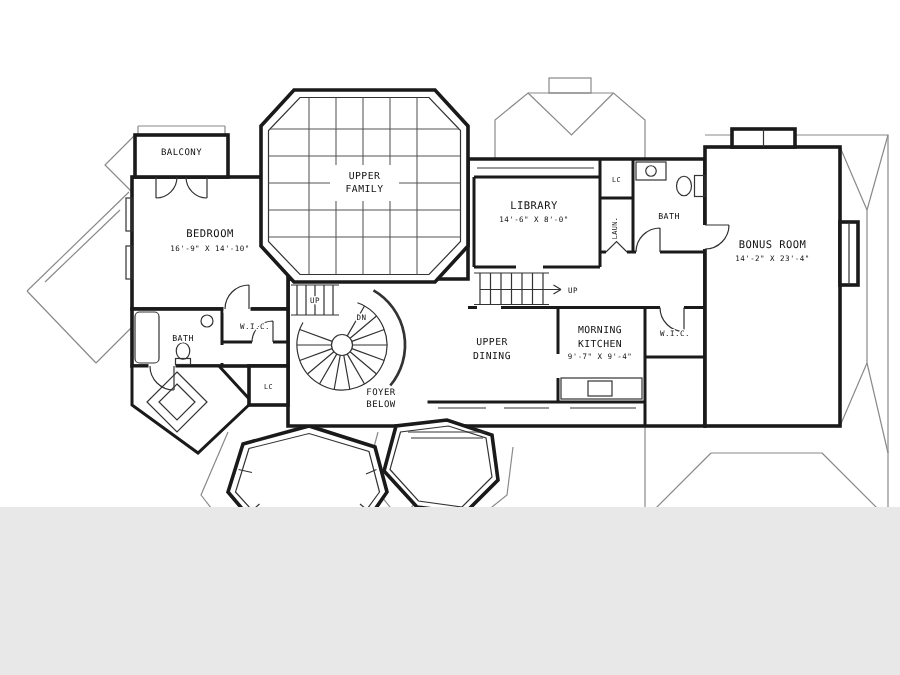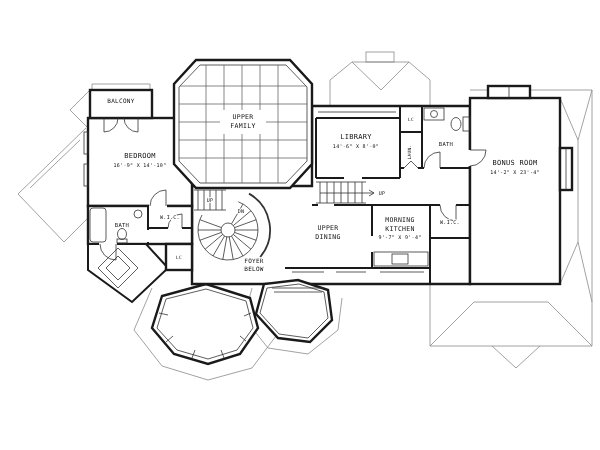--- a/index.html
+++ b/index.html
@@ -1,16 +1,16 @@
 <!DOCTYPE html>
 <html><head>
 <meta charset="utf-8">
 <style>
   html,body{margin:0;padding:0;background:#e8e8e8;}
-  #canvas{width:600px;height:450px;background:#ffffff;position:relative;overflow:hidden;
+  #canvas{width:600px;height:338px;background:#ffffff;position:relative;overflow:hidden;
           font-family:"DejaVu Sans Mono", monospace;}
   svg{display:block;}
   text{fill:#111;paint-order:stroke;stroke:#ffffff;stroke-width:2px;stroke-linejoin:round;
        font-family:"DejaVu Sans Mono", monospace;letter-spacing:.3px;}
   .roof{stroke:#8a8a8a;stroke-width:.8;fill:none;}
   .wall{stroke:#1a1a1a;stroke-width:2.4;fill:#ffffff;}
   .iwall{stroke:#1a1a1a;stroke-width:2;fill:none;}
   .det{stroke:#333;stroke-width:.8;fill:none;}
   .erase{fill:#ffffff;stroke:none;}
 </style>

